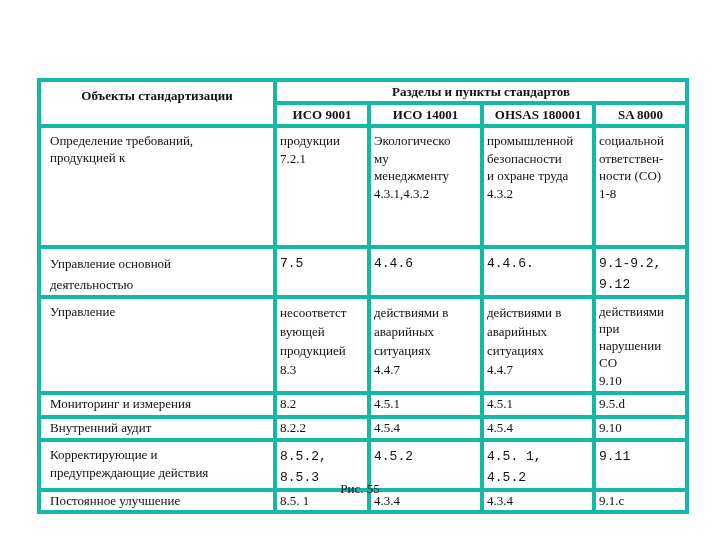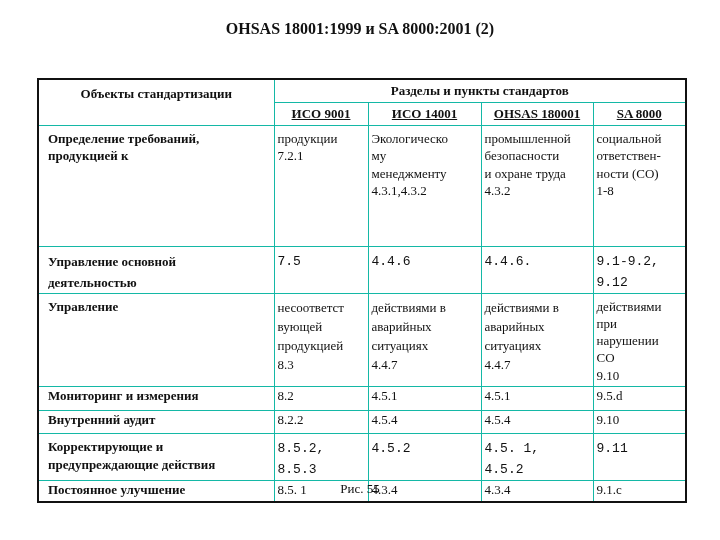--- a/index.html
+++ b/index.html
@@ -32,37 +32,37 @@
       left: 37px;
       top: 78px;
       width: 650px;
       border-collapse: collapse;
       table-layout: fixed;
       border: 2px solid #111;
       font-size: 13px;
       line-height: 17px;
     }
     table.std td, table.std th {
-      border: 1px solid #14b8a6;
+      border: 4px solid #14b8a6;
       padding: 0;
       vertical-align: top;
     }
     table.std th {
       font-weight: bold;
       text-align: center;
       vertical-align: middle;
     }
     .hdr-obj {
       vertical-align: top !important;
       padding-top: 5px !important;
     }
     .hdr-group { height: 23px; }
-    .hdr-std { height: 23px; text-decoration: underline; }
+    .hdr-std { height: 23px; }
     td.obj {
-      font-weight: bold;
+      font-weight: normal;
       text-align: left;
       padding: 4px 4px 0 9px !important;
     }
     td.val {
       text-align: left;
       padding: 4px 3px 0 3px !important;
     }
     td.val .ln { display: block; }
     .r1 { height: 121px; }
     .r2 { height: 42px; }
@@ -81,21 +81,20 @@
       width: 720px;
       top: 481px;
       text-align: center;
       font-size: 13px;
     }
   </style>
 </head>
 <body>
 
 <div class="title">
-  <div>OHSAS 18001:1999 и SA 8000:2001 (2)</div>
 </div>
 
 <table class="std">
   <colgroup>
     <col style="width:236px">
     <col style="width:94px">
     <col style="width:113px">
     <col style="width:112px">
     <col style="width:93px">
   </colgroup>

